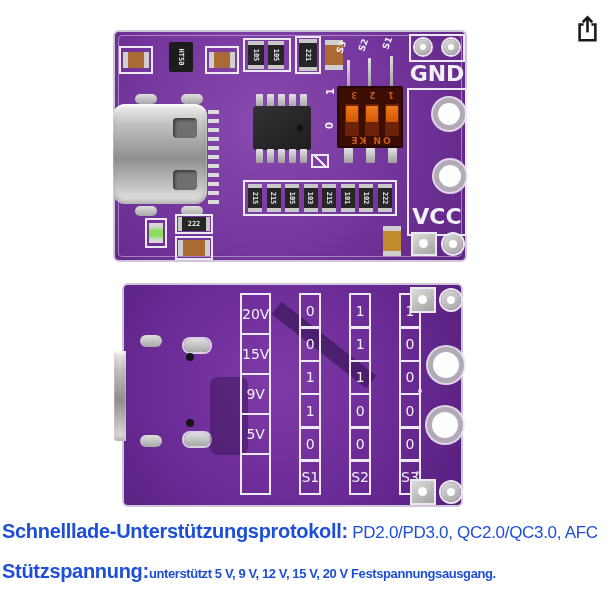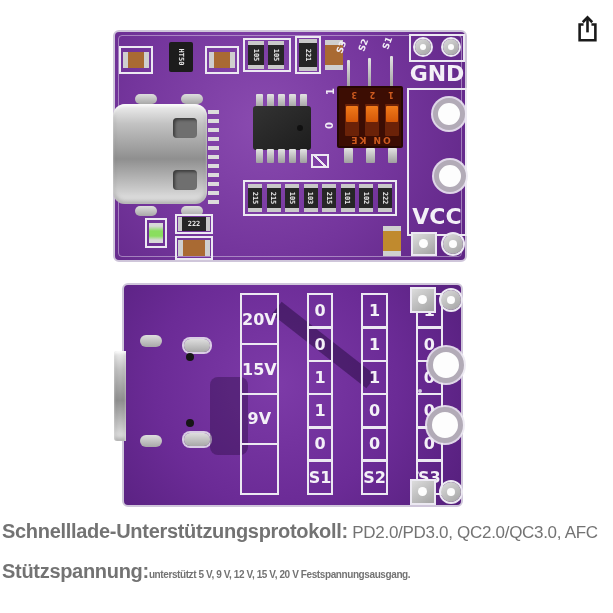--- a/index.html
+++ b/index.html
@@ -47,28 +47,28 @@
   .dip-act{position:absolute;background:linear-gradient(#f07a1a,#d35708);border-radius:1px;}
   .dip-txt{position:absolute;color:#cd5a1f;font-weight:bold;font-family:"DejaVu Sans",sans-serif;width:100%;text-align:center;}
   
   .ic-body{position:absolute;background:linear-gradient(145deg,#333,#1d1d1d);border-radius:3px;}
   .ic-dot{position:absolute;width:6px;height:6px;border-radius:50%;background:#101010;}
   
   .vtable{position:absolute;left:92px;top:8px;width:186px;height:202px;display:flex;gap:4px;}
   .vcol{display:flex;flex-direction:column;flex:1;}
   .vcol .vcell{flex:1;border:2.5px solid #ece9f2;box-sizing:border-box;margin-top:-2.5px;
         display:flex;align-items:center;justify-content:center;
-        color:#f3f0f7;font-family:"DejaVu Sans",sans-serif;font-weight:bold;font-size:16px;margin-left:24px;}
+        color:#f3f0f7;font-family:"DejaVu Sans",sans-serif;font-weight:normal;font-size:14px;margin-left:24px;}
   .vcol .vcell:first-child{margin-top:0;}
   .vcol0{flex:0 0 42px;}
   
-  .caption{position:absolute;left:2px;white-space:nowrap;color:#737373;letter-spacing:-0.3px;}
+  .caption{position:absolute;left:2px;white-space:nowrap;color:#1d4ed8;letter-spacing:-0.3px;}
   .cap-bold{font-weight:bold;font-size:20px;}
   .cap-reg{font-weight:normal;font-size:17px;}
-  .cap-semi{font-weight:bold;font-size:10px;letter-spacing:-0.4px;}
+  .cap-semi{font-weight:bold;font-size:13px;letter-spacing:-0.4px;}
   
   .share-btn{position:absolute;left:570px;top:12px;width:34px;height:36px;display:flex;
              align-items:center;justify-content:center;cursor:pointer;background:none;border:none;padding:0;}
   .lbl-small{position:absolute;color:#f0ecf5;font-weight:bold;font-family:"DejaVu Sans",sans-serif;}
 </style>
 </head>
 <body>
 
 <button class="share-btn">
   <span>
@@ -226,20 +226,21 @@
   <div class="dot-black" style="left:62px;top:134px;width:8px;height:8px;"></div>
 
   <div class="trace" style="left:140px;top:52px;width:120px;height:16px;transform:rotate(38deg);"></div>
   <div class="trace" style="left:86px;top:92px;width:38px;height:78px;border-radius:8px;background:rgba(25,4,45,.32);"></div>
 
   <div class="vtable">
     <div class="vcol vcol0">
       <div class="vcell">20V</div>
       <div class="vcell">15V</div>
       <div class="vcell">9V</div>
+      <div class="vcell">5V</div>
       <div class="vcell"></div>
     </div>
     <div class="vcol">
       <div class="vcell">0</div>
       <div class="vcell">0</div>
       <div class="vcell">1</div>
       <div class="vcell">1</div>
       <div class="vcell">0</div>
       <div class="vcell">S1</div>
     </div>

